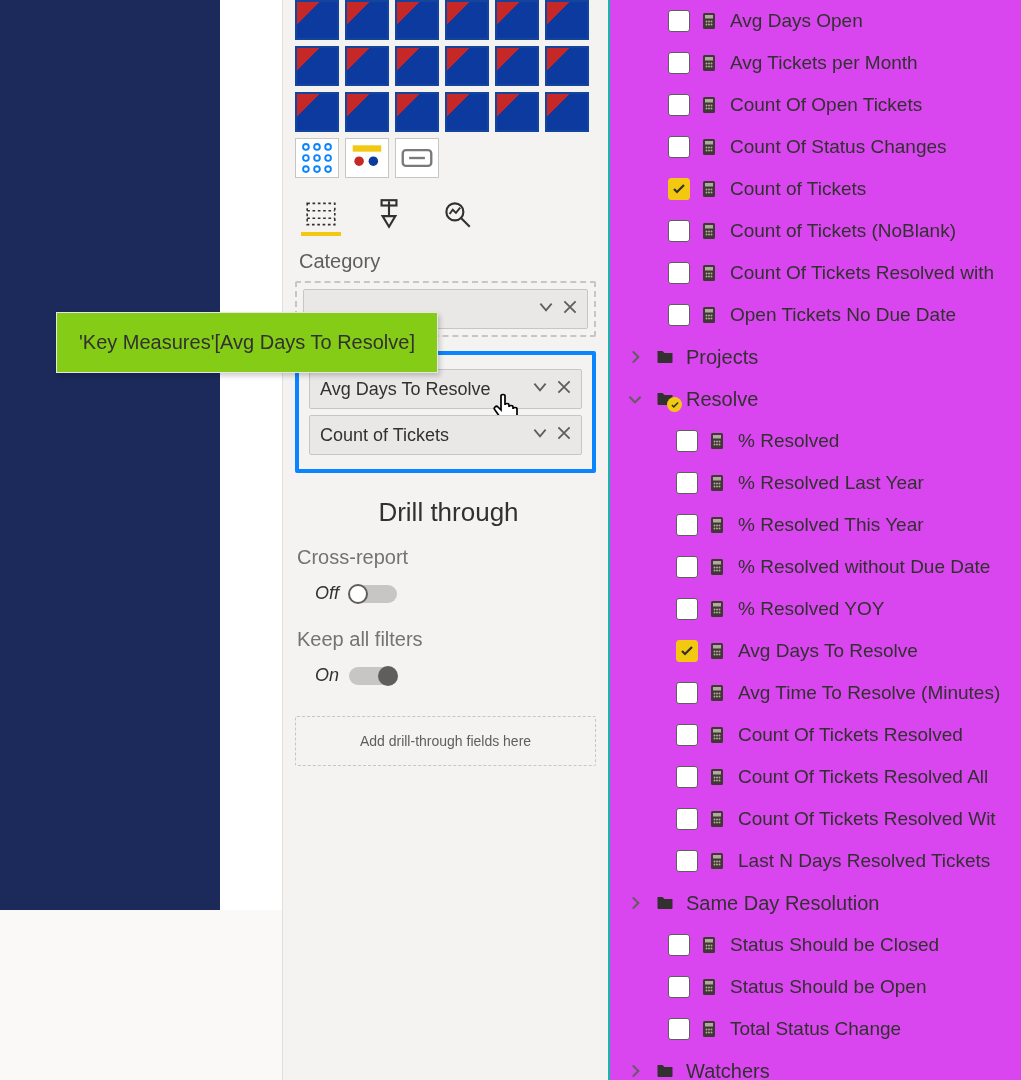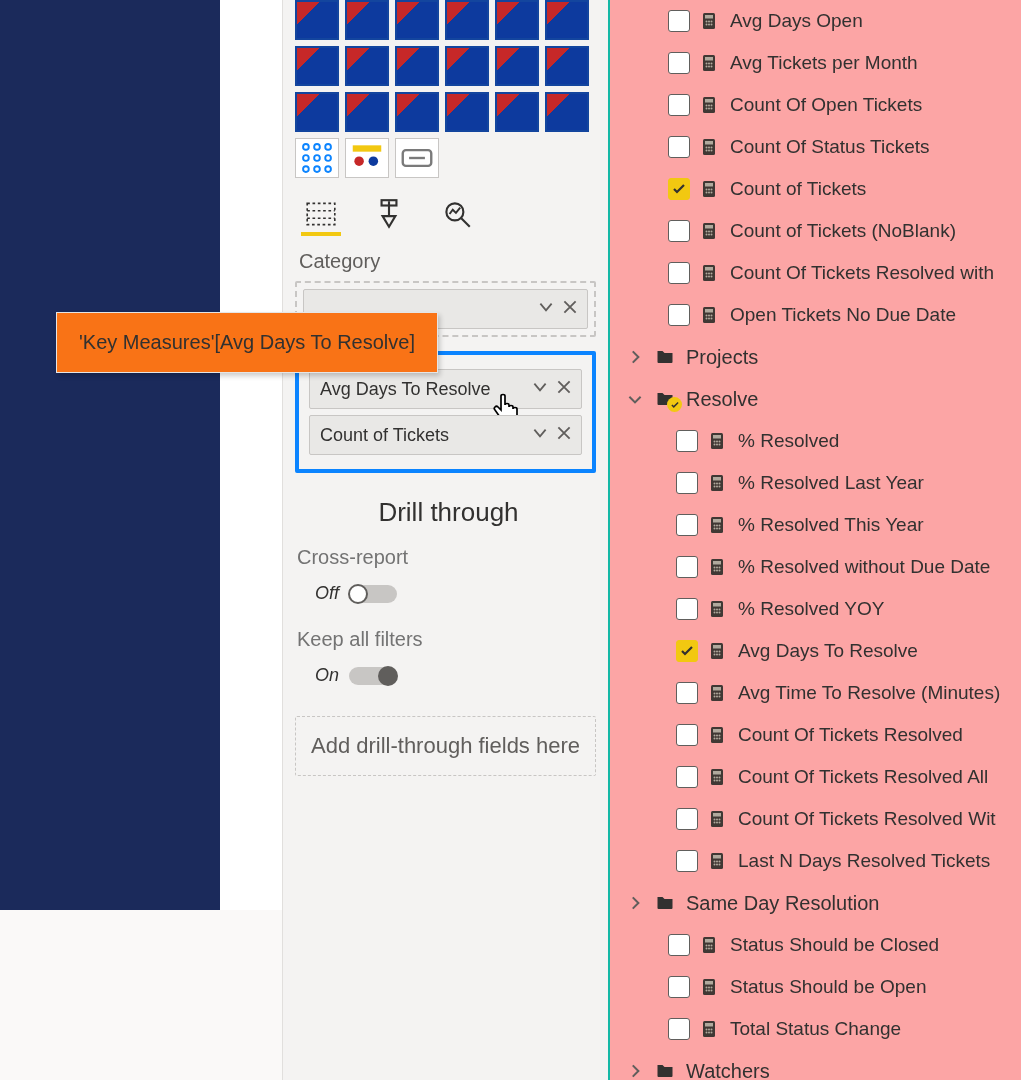--- a/index.html
+++ b/index.html
@@ -27,21 +27,21 @@
   .viz-pane {
     width: 328px;
     background: #f4f3f2;
     border-left: 1px solid #e1dfdd;
     border-right: 2px solid #14b8a6;
     padding: 0 12px 12px 12px;
     position: relative;
   }
   .fields-pane {
     flex: 1;
-    background: #fca5a5;
+    background: #d946ef;
     overflow: hidden;
     text-align: center;
   }
   
   .viz-grid {
     display: grid;
     grid-template-columns: repeat(6, 44px);
     gap: 6px;
     padding-top: 0;
   }
@@ -138,28 +138,28 @@
     background: #605e5c;
   }
   .toggle.off .knob { left: -1px; background:#fff; border:2px solid #605e5c; }
   .toggle.on .knob { right: -1px; background:#605e5c; }
   .drill-dropzone {
     border: 1.5px dashed #c8c6c4;
     border-radius: 2px;
     text-align: center;
     color: #605e5c;
     padding: 16px 8px;
-    font-size: 22px;
+    font-size: 14px;
     margin-top: 6px;
   }
   .tooltip {
     position: absolute;
     left: 56px;
     top: 312px;
-    background: #f97316;
+    background: #84cc16;
     border: 1px solid #e5e5e5;
     box-shadow: 2px 3px 5px rgba(0,0,0,0.2);
     padding: 18px 22px;
     font-size: 20px;
     color: #323130;
     z-index: 10;
     white-space: nowrap;
   }
   
   .tree { padding: 0 0 0 0;}
@@ -407,21 +407,21 @@
             <rect x="3" y="1" width="12" height="16" rx="1.5" fill="#403834"></rect>
             <rect x="5" y="3" width="8" height="3.5" fill="#b0a99d"></rect>
             <circle cx="6.5" cy="9.5" r="1" fill="#b0a99d"></circle>
             <circle cx="9" cy="9.5" r="1" fill="#b0a99d"></circle>
             <circle cx="11.5" cy="9.5" r="1" fill="#b0a99d"></circle>
             <circle cx="6.5" cy="12.5" r="1" fill="#b0a99d"></circle>
             <circle cx="9" cy="12.5" r="1" fill="#b0a99d"></circle>
             <circle cx="11.5" cy="12.5" r="1" fill="#b0a99d"></circle>
           </svg>
         </span>
-        <span class="name">Count Of Status Tickets</span>
+        <span class="name">Count Of Status Changes</span>
       </div>
       <div class="row depth-1">
         <span class="cb checked">
           <svg viewBox="0 0 16 16">
             <path d="M3 8l3 3 7-7" fill="none" stroke="#323130" stroke-width="2.2"></path>
           </svg>
         </span>
         <span class="measure-icon">
           <svg viewBox="0 0 18 18">
             <rect x="3" y="1" width="12" height="16" rx="1.5" fill="#403834"></rect>

